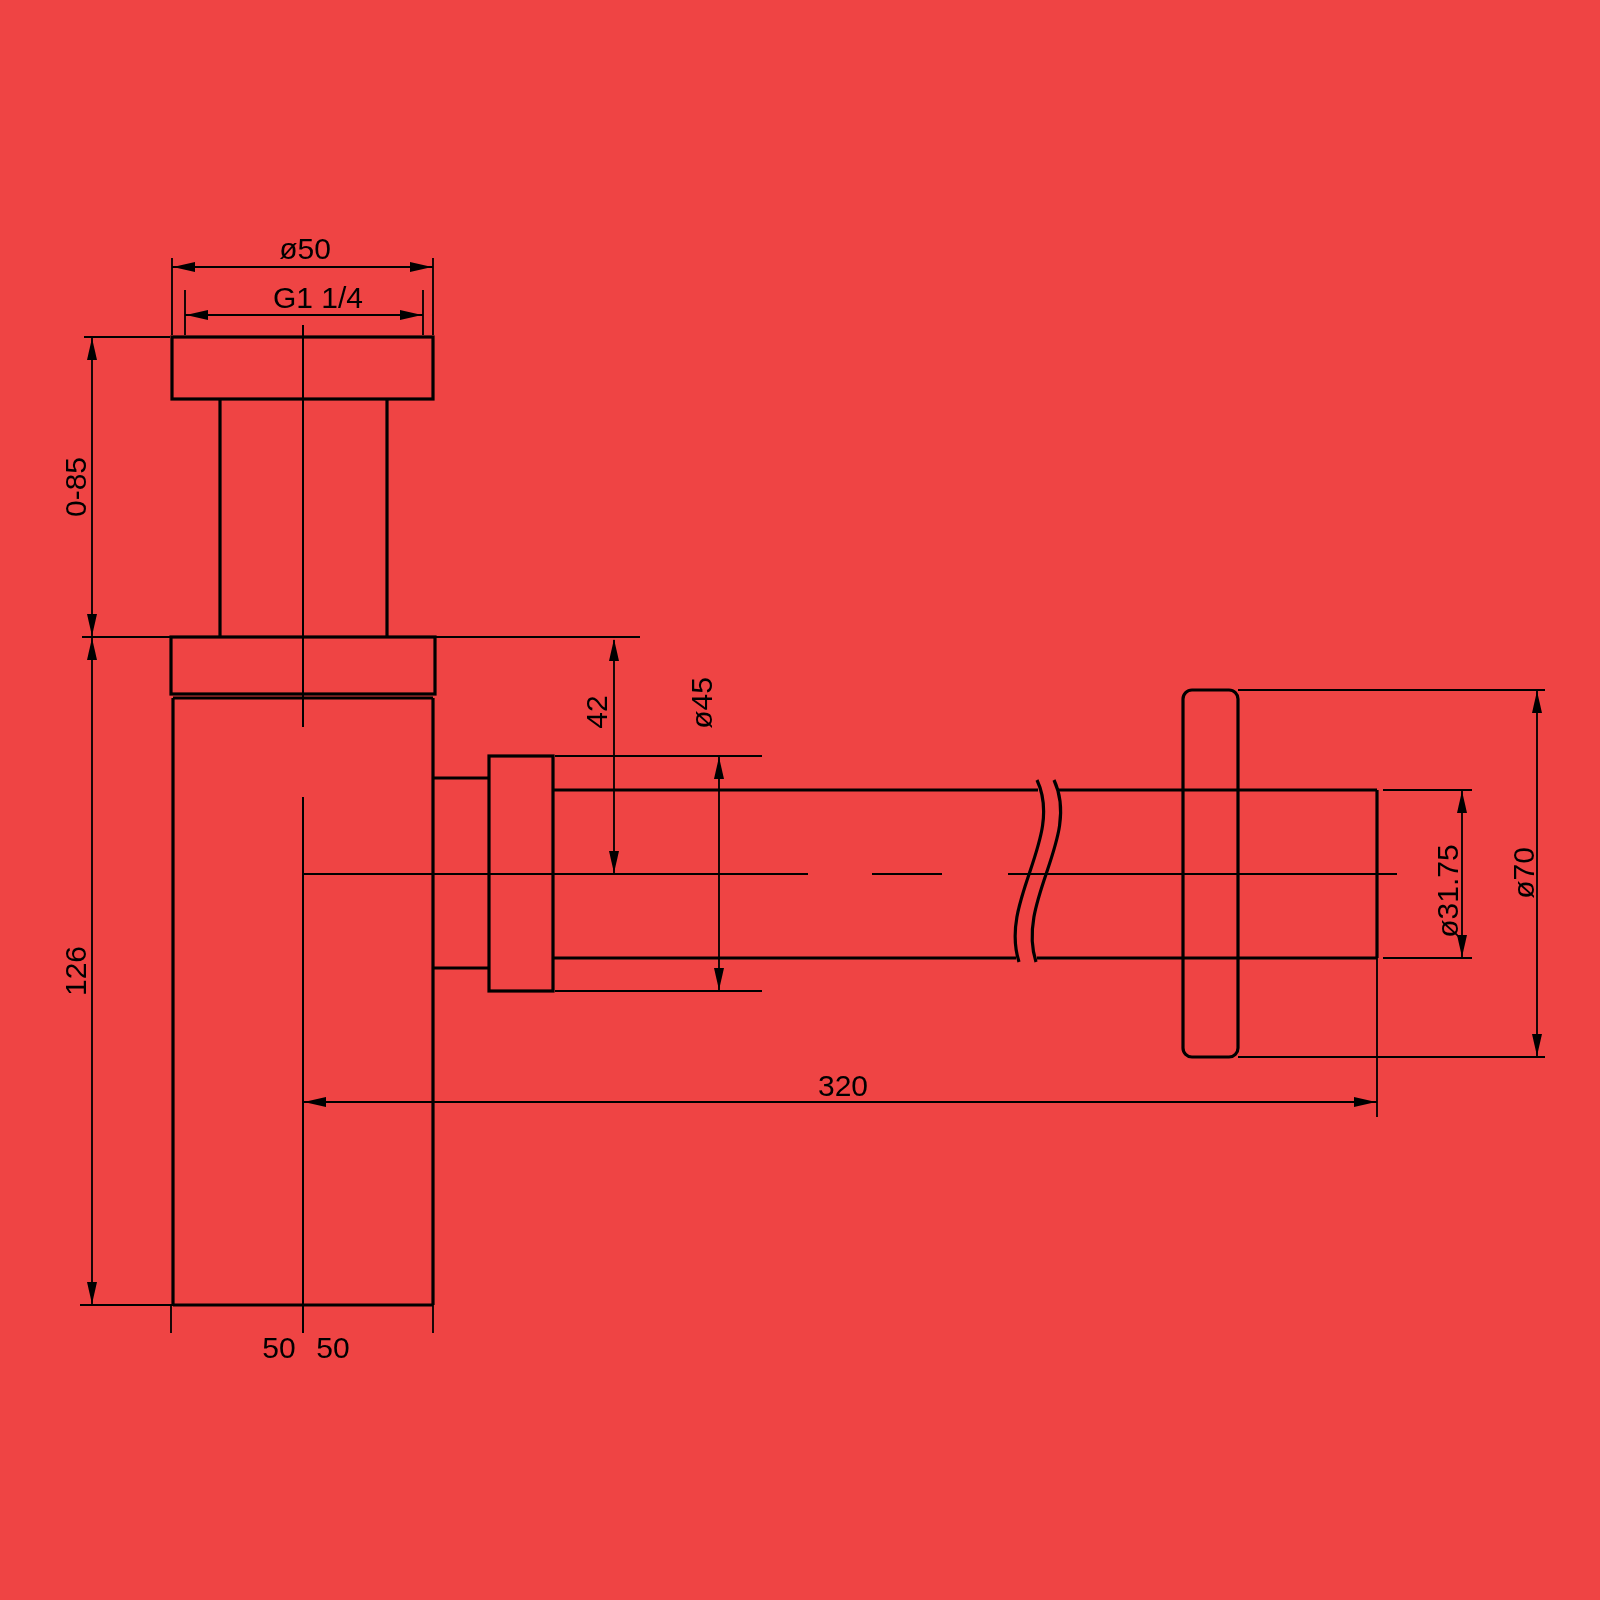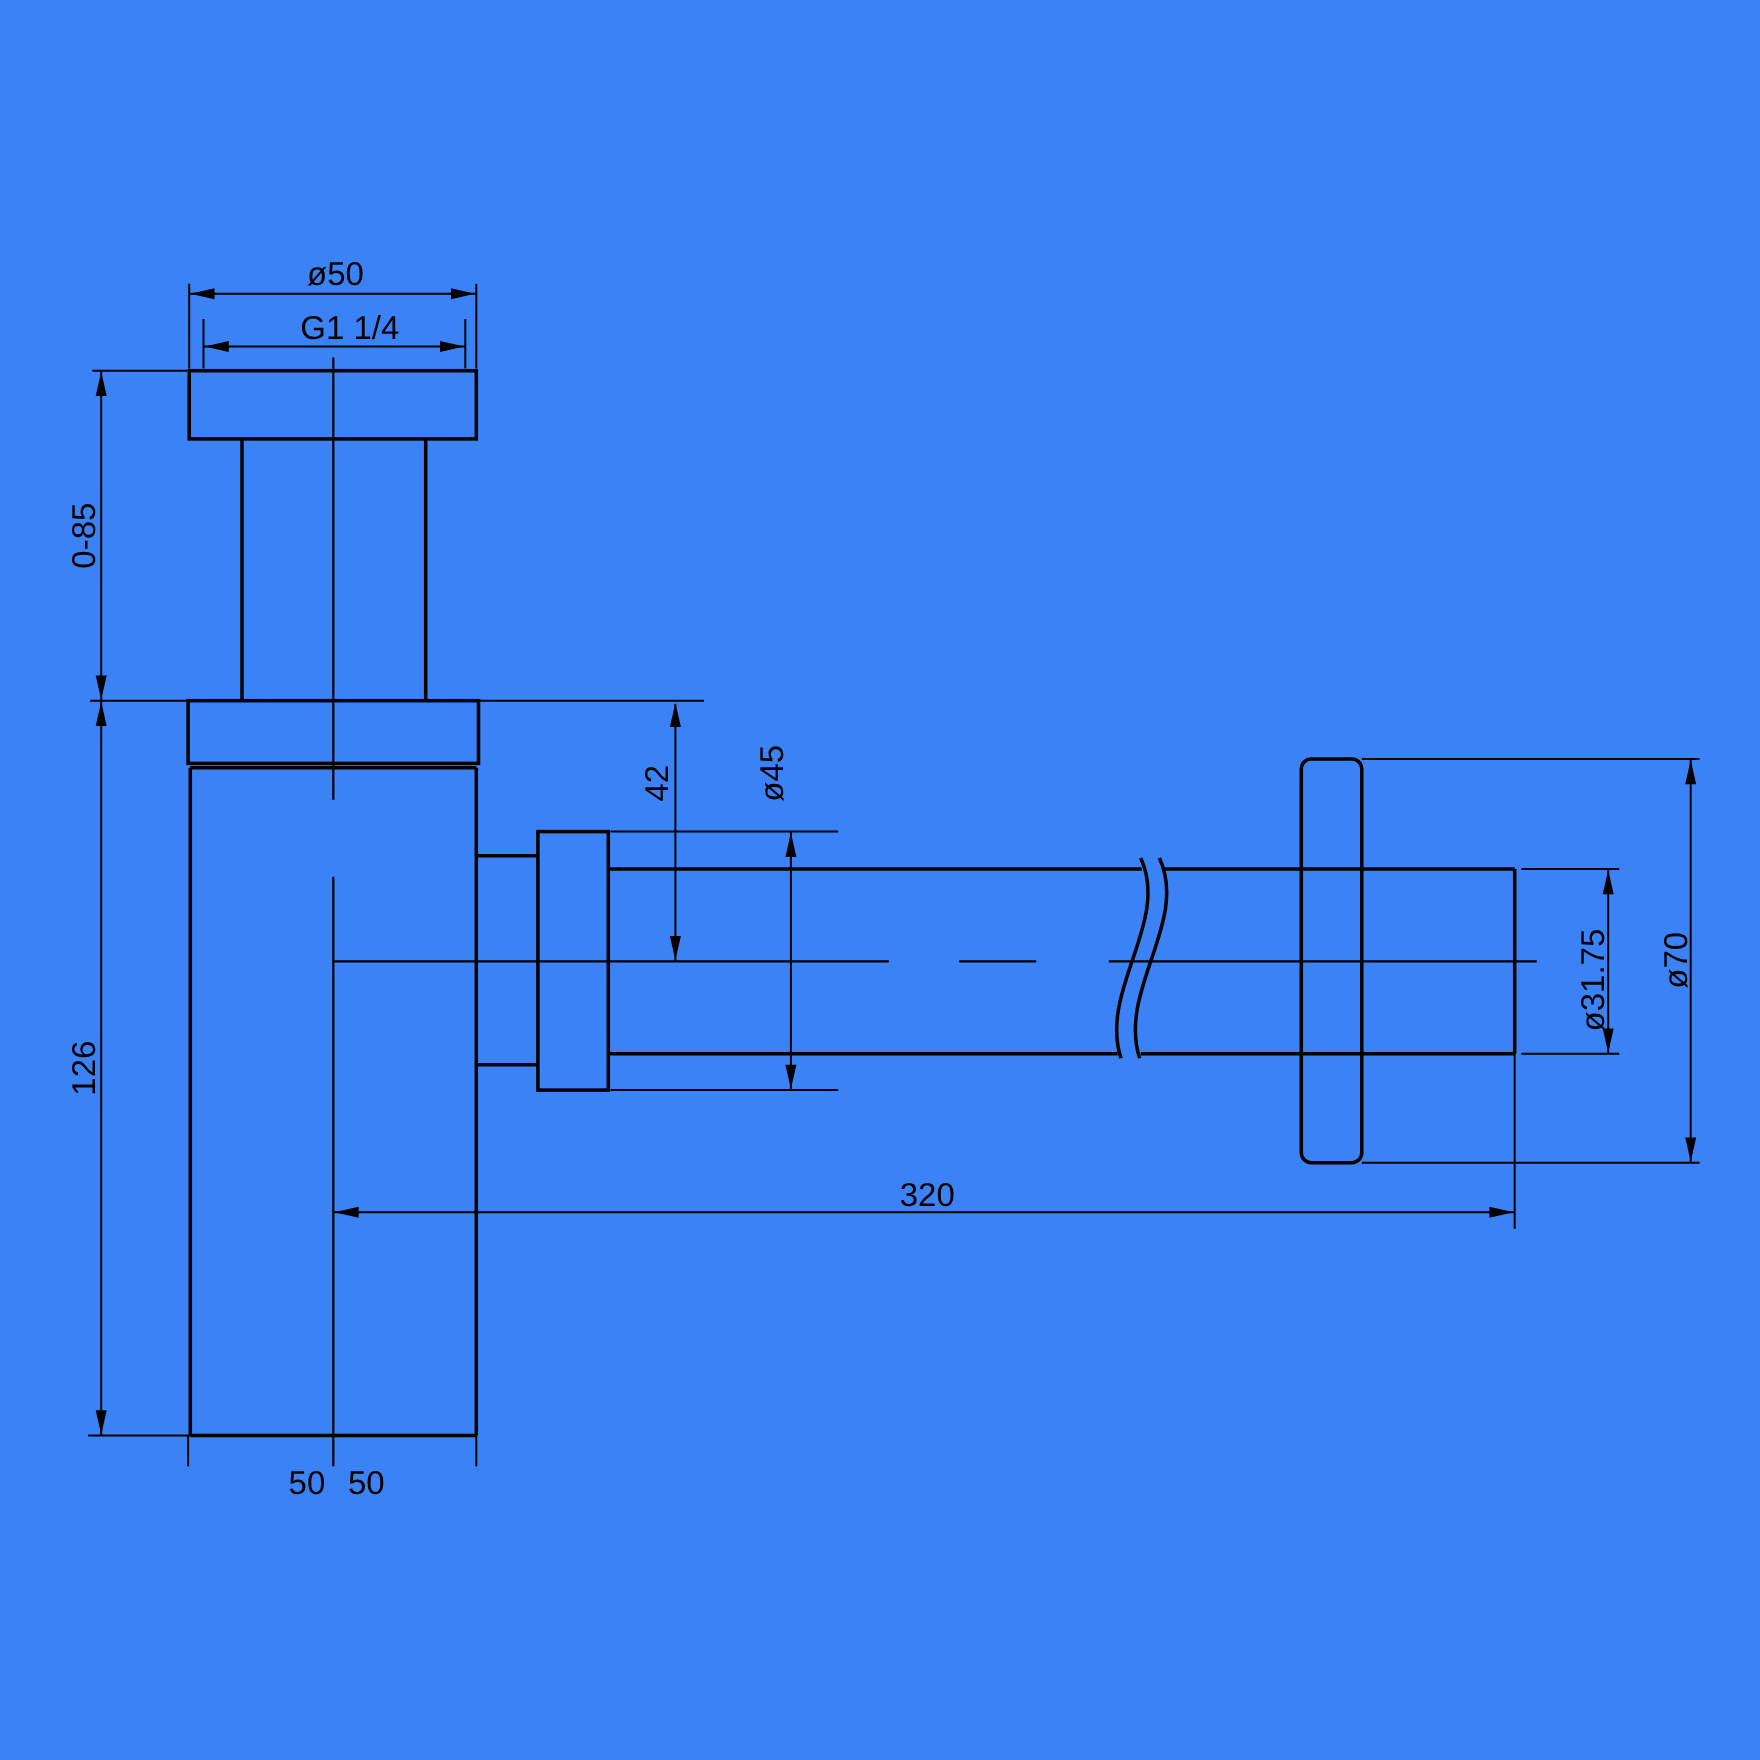--- a/index.html
+++ b/index.html
@@ -7,21 +7,21 @@
     padding: 0;
     background: #ffffff;
     width: 1600px;
     height: 1600px;
     font-family: "Liberation Sans", sans-serif;
   }
   .canvas {
     position: relative;
     width: 1600px;
     height: 1600px;
-    background: #3b82f6;
+    background: #ef4444;
     overflow: hidden;
     text-align: right;
   }
   svg { display: block; }
   .obj  { stroke: #000000; stroke-width: 3.2; fill: none; stroke-linecap: butt; }
   .thin { stroke: #000000; stroke-width: 1.8; fill: none; stroke-linecap: butt; }
   .cl   { stroke: #000000; stroke-width: 2;   fill: none; stroke-linecap: butt; }
   .arr  { fill: #000000; stroke: none; }
   .dimtext {
     font-family: "Liberation Sans", sans-serif;

